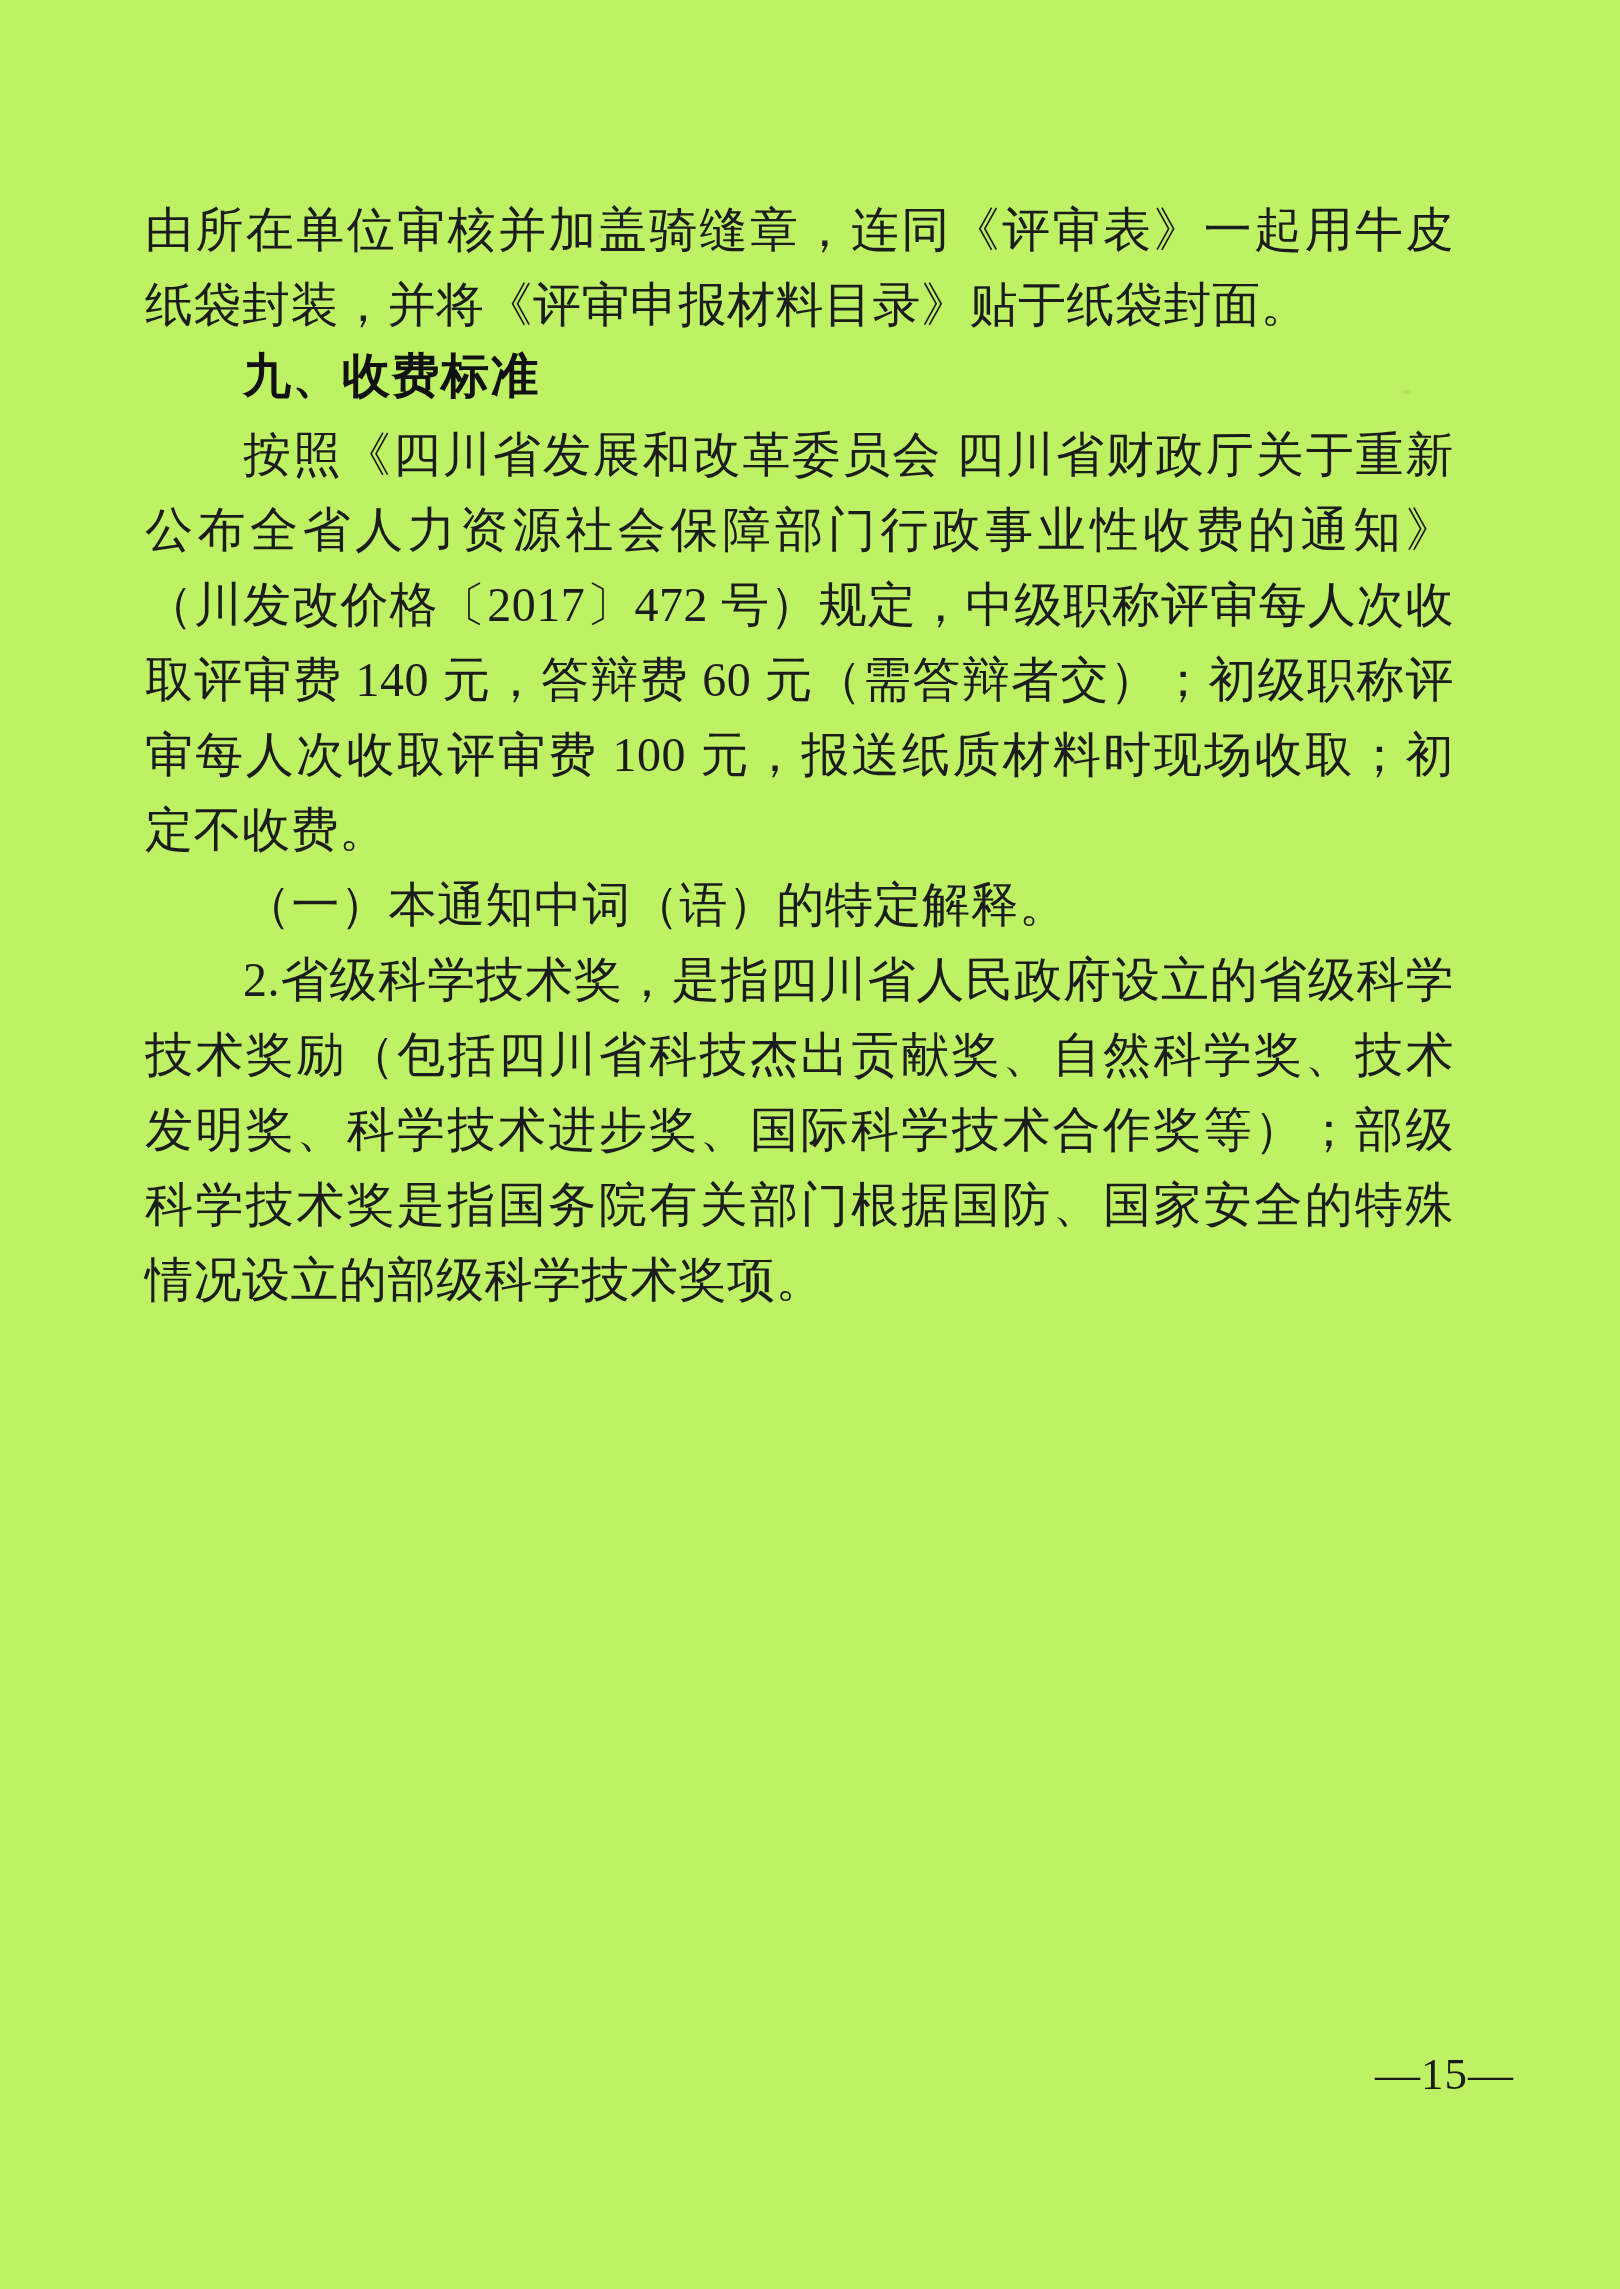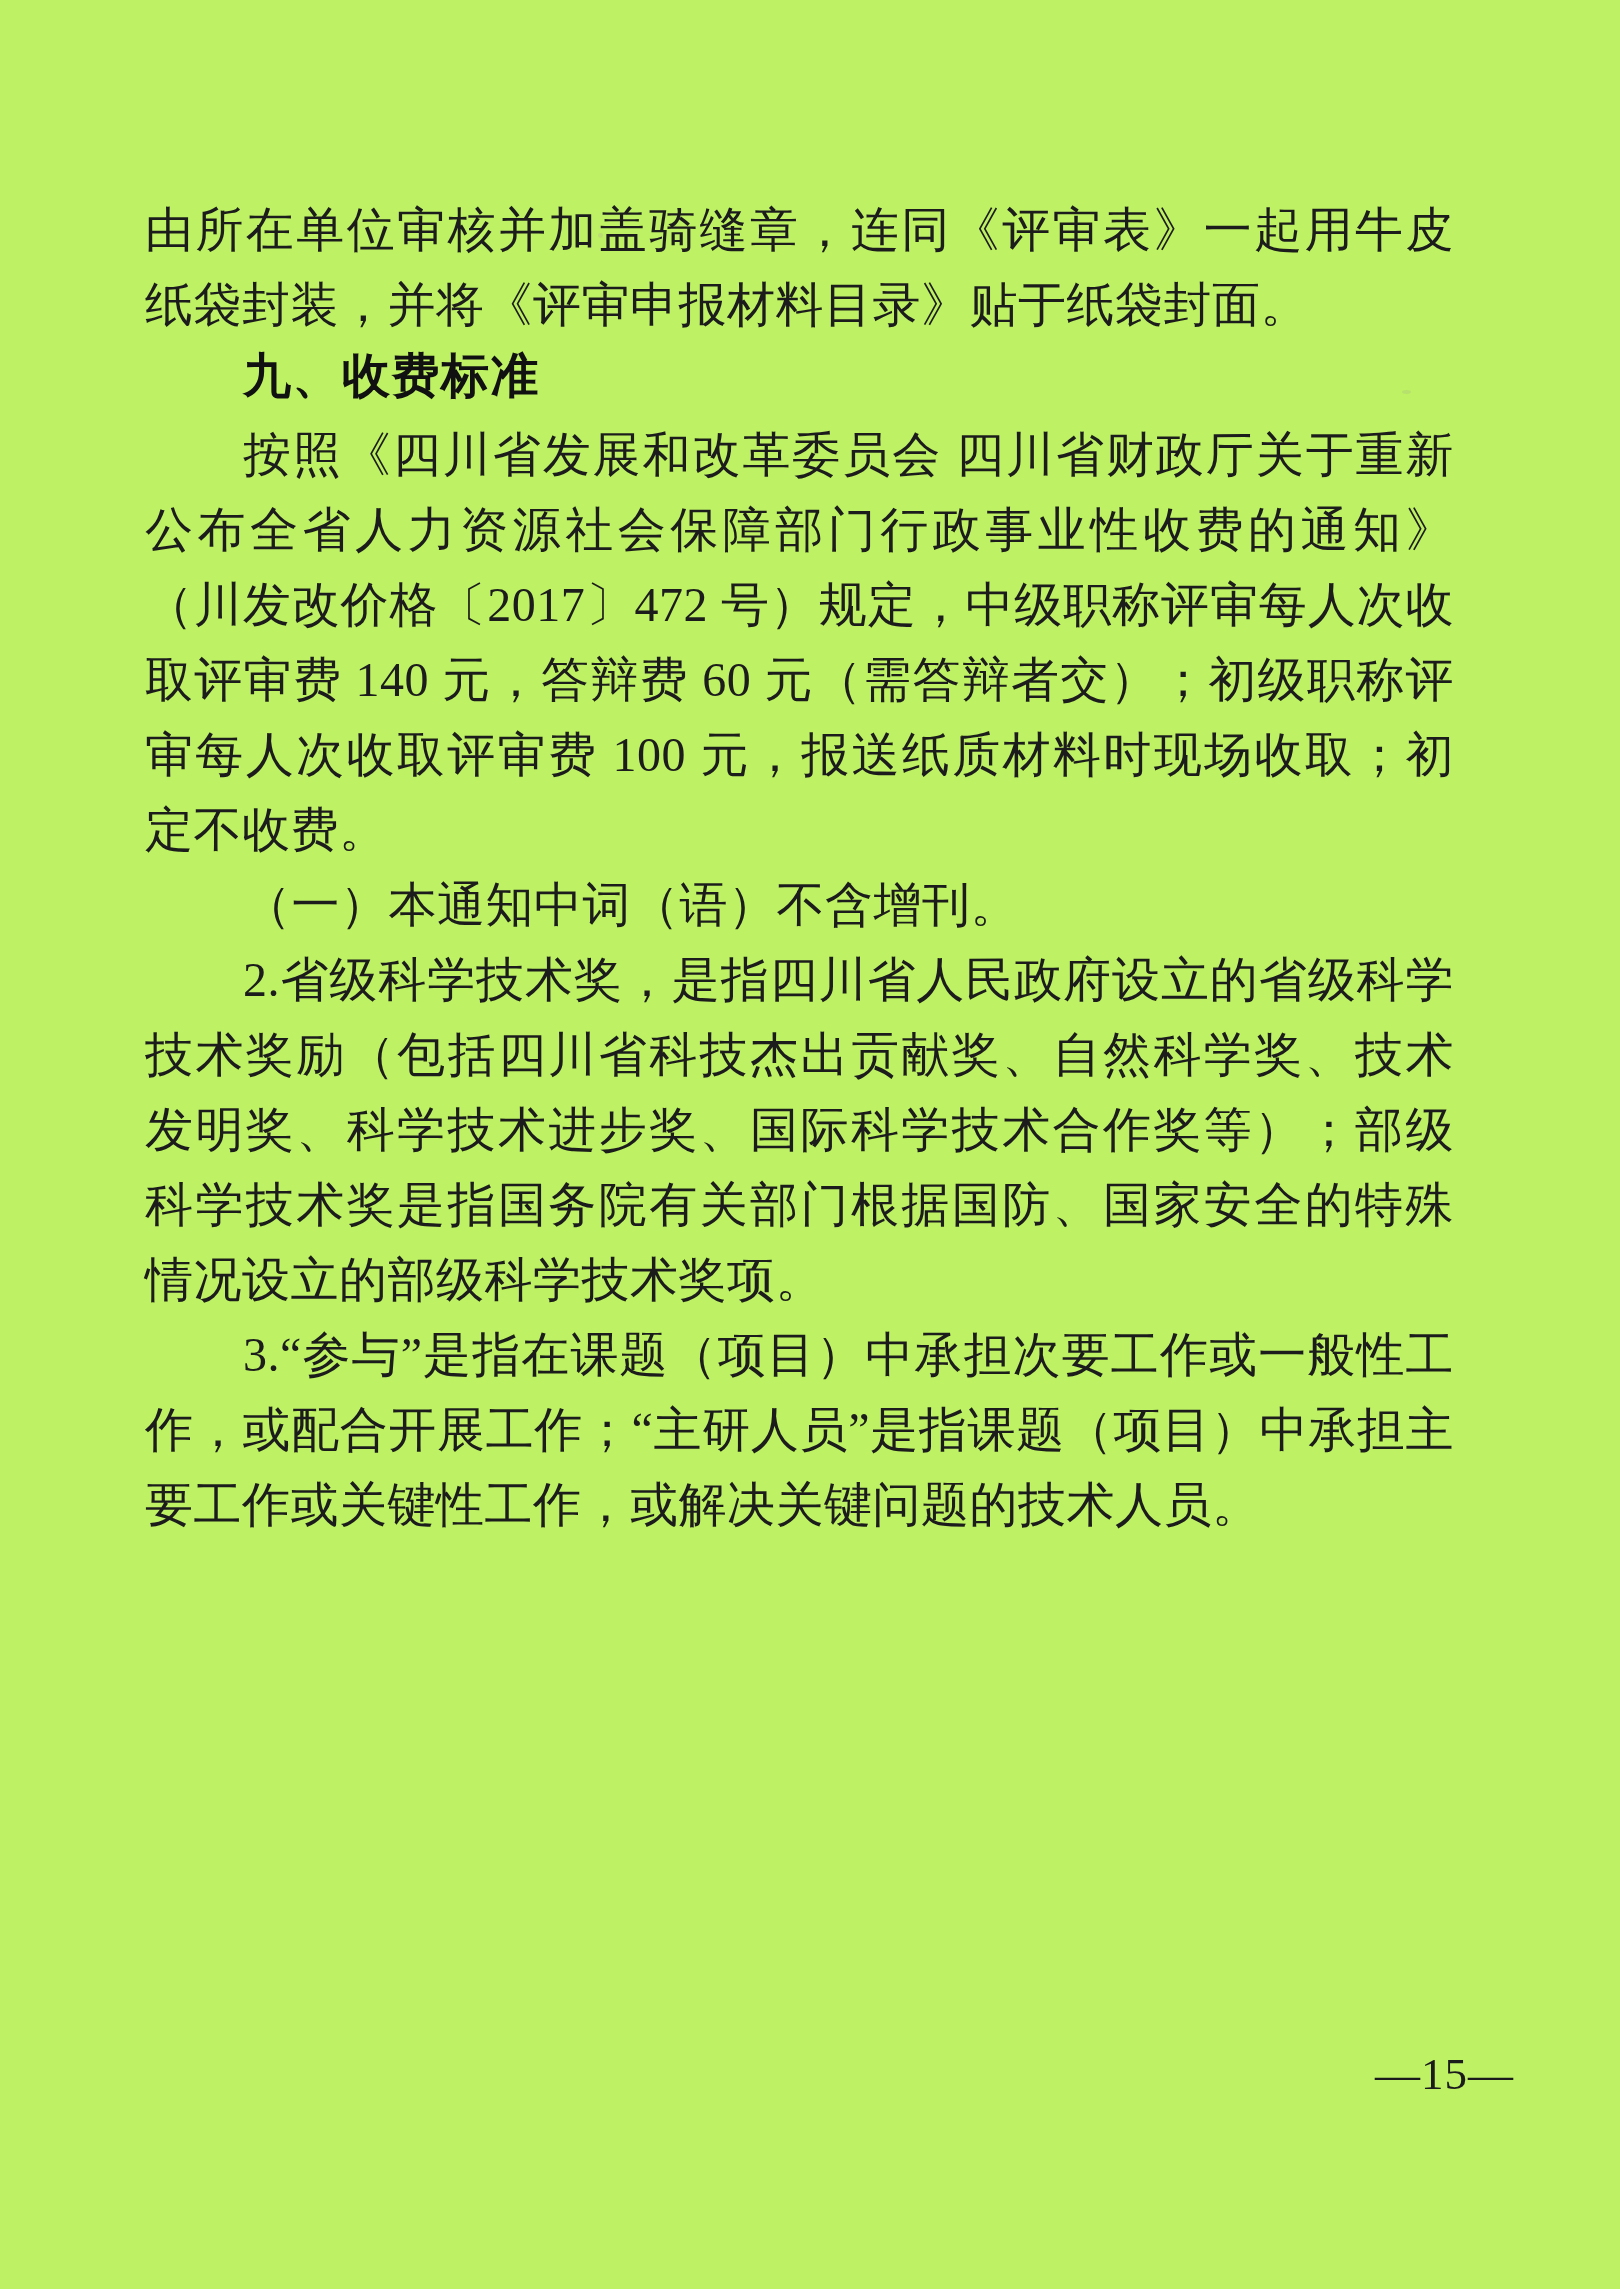--- a/index.html
+++ b/index.html
@@ -94,26 +94,25 @@
 
   <div id="text-column">
 
     <p class="para block">由所在单位审核并加盖骑缝章，连同《评审表》一起用牛皮纸袋封装，并将《评审申报材料目录》贴于纸袋封面。</p>
 
     <h2 class="heading block">九、收费标准</h2>
 
     <p class="para indent block">按照《四川省发展和改革委员会 四川省财政厅关于重新公布全省人力资源社会保障部门行政事业性收费的通知》（川发改价格〔2017〕472 号）规定，中级职称评审每人次收取评审费 140 元，答辩费 60 元（需答辩者交）；初级职称评审每人次收取评审费 100 元，报送纸质材料时现场收取；初定不收费。</p>
 
 
-    <p class="para indent block">（一）本通知中词（语）不含增刊。</p>
+    <p class="para indent block">（一）本通知中词（语）的特定解释。</p>
 
 
     <p class="para indent block">2.省级科学技术奖，是指四川省人民政府设立的省级科学技术奖励（包括四川省科技杰出贡献奖、自然科学奖、技术发明奖、科学技术进步奖、国际科学技术合作奖等）；部级科学技术奖是指国务院有关部门根据国防、国家安全的特殊情况设立的部级科学技术奖项。</p>
 
-    <p class="para indent block">3.“参与”是指在课题（项目）中承担次要工作或一般性工作，或配合开展工作；“主研人员”是指课题（项目）中承担主要工作或关键性工作，或解决关键问题的技术人员。</p>
 
 
 
   </div>
 
   <div id="page-number">—15—</div>
 
 </div>
 
 

